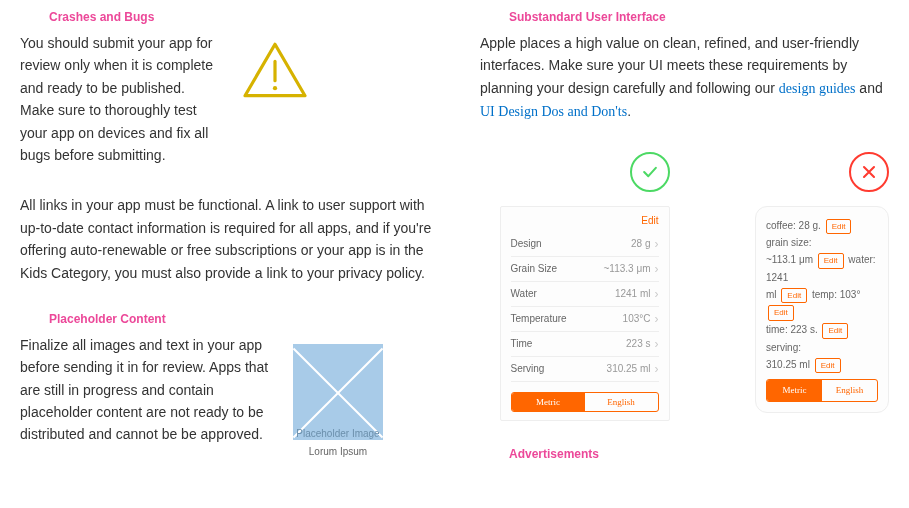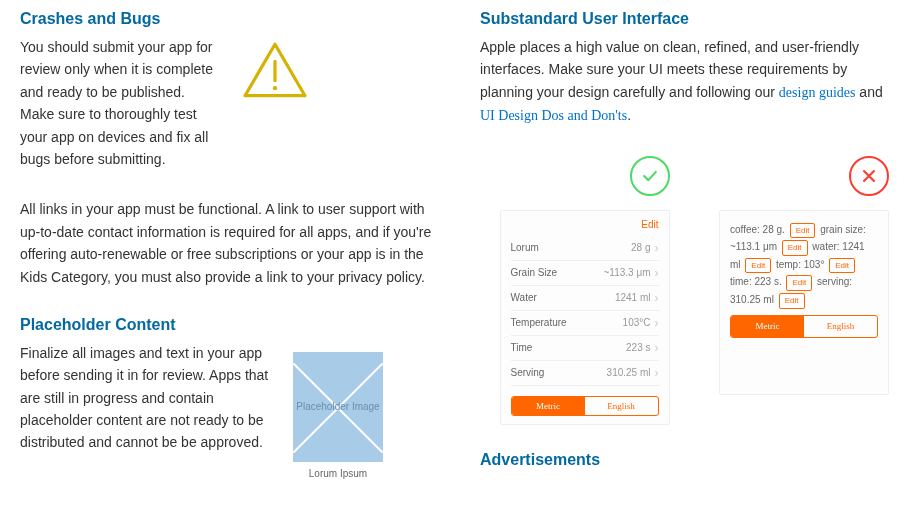--- a/index.html
+++ b/index.html
@@ -11,24 +11,25 @@
     padding: 10px 20px;
     width: 909px;
   }
   .cols {
     display: flex;
     gap: 40px;
   }
   .left { flex: 0 0 420px; }
   .right { flex: 1; }
   h3 {
-    font-size: 16px;
+    font-size: 12px;
     font-weight: 700;
-    color: #0369a1;
+    color: #ec4899;
     margin-bottom: 8px;
+    margin-left: 29px;
   }
   p {
     line-height: 1.6;
     color: #333;
     margin-bottom: 28px;
   }
   a { color: #0070c9; text-decoration: none; font-family: Liberation Serif, serif; }
 
   .sec-with-icon {
     display: flex;
@@ -46,24 +47,24 @@
     display: flex;
     align-items: flex-start;
     gap: 3px;
   }
   .placeholder-sec .txt { flex: 0 0 270px; }
   .ph-box {
     display:flex; flex-direction:column; align-items:center;
     margin-top: 10px;
   }
   .ph-img {
-    width: 90px; height: 110px;
+    width: 90px; height: 96px;
     background: #a8cbe8;
     position: relative;
-    display:flex; align-items:center; justify-content:center;
+    display:flex; align-items:flex-end; justify-content:center;
     color: #6b8fab;
     font-size: 10px;
     text-align: center;
     line-height: 1.2;
     overflow: hidden;
   }
   .ph-img::before, .ph-img::after {
     content:""; position:absolute; left:-20%; right:-20%; top:50%;
     border-top: 2px solid #fff;
   }
@@ -115,22 +116,22 @@
     display:flex; margin-top:10px; border:1px solid #ff6600;
     border-radius:3px; overflow:hidden;
   }
   .seg div {
     flex:1; text-align:center; padding:4px 0; font-size:9px;font-family:Liberation Serif, serif;
   }
   .seg .on { background:#ff6600; color:#fff; }
   .seg .off { color:#ff6600; }
 
   .bad-phone {
-    width:170px; background:#fdfdfd; border:1px solid #eee;
-    border-radius:2px; padding:10px; font-size:10px; color:#666;
+    width:134px; background:#fdfdfd; border:1px solid #eee;
+    border-radius:12px; padding:10px; font-size:10px; color:#666;
     line-height:1.7;
     min-height: 185px;
   }
   .bad-phone .ebtn {
     color:#ff6600; border:1px solid #ff6600; padding:0 5px;
     font-size:8px; border-radius:2px; margin: 0 2px; display:inline-block;
   }
   .bad-phone .seg, .bad-phone .seg2 {
     display:flex; margin-top:6px; border:1px solid #ff6600;
     border-radius:3px; overflow:hidden;
@@ -189,21 +190,21 @@
 
       <div class="mock-col">
         <div class="status-circ status-good">
           <svg viewBox="0 0 24 24">
               <path d="M5 12 L10 17 L19 7" fill="none" stroke="#4cd964" stroke-width="2.5" stroke-linecap="round" stroke-linejoin="round"></path>
             </svg>
         </div>
         <div class="phone">
           <div class="edit-top">Edit</div>
           <div class="row">
-              <span>Lorum</span>
+              <span>Design</span>
               <span class="val">
                 <span>28 g</span>
                 <span class="chev">›</span>
               </span>
             </div>
           <div class="row">
               <span>Grain Size</span>
               <span class="val">
                 <span>~113.3 μm</span>
                 <span class="chev">›</span>

